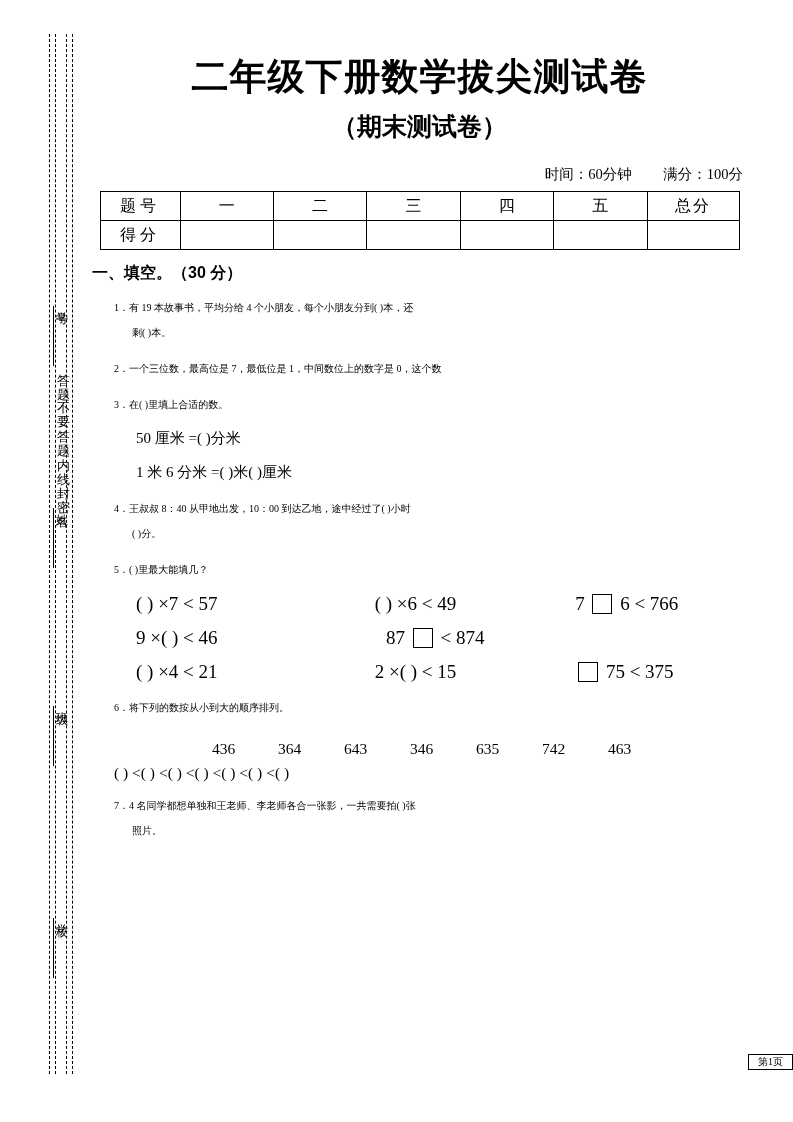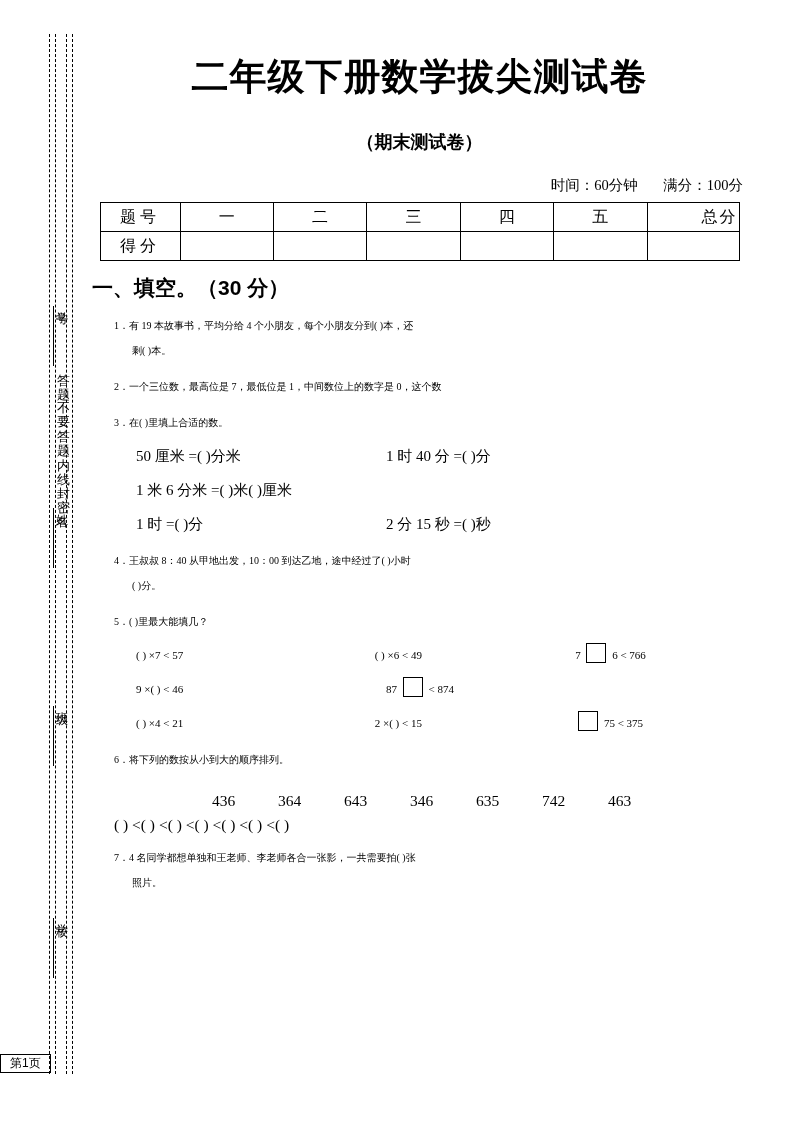--- a/index.html
+++ b/index.html
@@ -80,70 +80,70 @@
 
   h1.title {
     margin: 18px 0 0 0;
     text-align: center;
     font-size: 37px;
     font-weight: bold;
     letter-spacing: 1px;
     font-family: "Liberation Sans", sans-serif;
   }
   .subtitle {
-    margin-top: 28px;
+    margin-top: 8px;
     text-align: center;
-    font-size: 18px;
+    font-size: 25px;
     font-weight: bold;
     font-family: "Liberation Sans", sans-serif;
   }
   .timeline {
     margin-top: 22px;
     text-align: right;
     font-size: 14.5px;
     padding-right: 4px;
   }
-  .timeline span { margin-left: 22px; font-family: Liberation Serif, serif; }
+  .timeline span { margin-left: 28px; font-family: Liberation Serif, serif; }
 
   
   table.score {
     margin: 7px auto 11px auto;
     border-collapse: collapse;
     width: 640px;
     table-layout: fixed;
   }
   table.score td {
     border: 1px solid #000;
     height: 29px;
     text-align: center;
     font-size: 16px;
     font-family: "Liberation Sans", sans-serif;
   }
   table.score td.head { width: 80px; letter-spacing: 4px; }
-  table.score td.total { width: 92px; letter-spacing: 2px; text-align: right; }
+  table.score td.total { width: 92px; letter-spacing: 2px; }
 
   
   .section-head {
     margin-top: 13px;
-    font-size: 21px;
+    font-size: 16px;
     font-weight: bold;
     font-family: "Liberation Sans", sans-serif;
   }
   .q {
     margin-top: 11px;
     font-size: 10px;
     line-height: 25px;
     padding-left: 22px;
     text-indent: 0;
   }
   .q .ind { display: block; padding-left: 18px; }
   .row3 {
     display: flex;
     padding-left: 44px;
-    font-size: 11px;
+    font-size: 19px;
     line-height: 25px;
     margin-top: 9px;
   }
   .row3 > div:nth-child(1) { width: 250px; }
   .row3 > div:nth-child(2) { width: 210px; }
   .row3 > div:nth-child(3) { width: 180px; }
 
   .row2 {
     display: flex;
     padding-left: 44px;
@@ -176,23 +176,23 @@
     border: 1px solid #000;
     vertical-align: -4px;
     margin: 0 3px;
   }
 
   .footer {
     position: absolute;
     left: 0;
     right: 0;
     top: 1055px;
-    text-align: left;
-    font-size: 12px;
-    font-family: Liberation Sans, sans-serif;
+    text-align: right;
+    font-size: 10px;
+    font-family: Liberation Serif, serif;
   }
   .footer span {
     border: 1px solid #000;
     padding: 1px 9px 2px 9px;
   }
 </style>
 </head>
 <body>
 
 <div class="seal-strip">
@@ -266,28 +266,23 @@
 
   <div class="q">
     <span>2．一个三位数，最高位是 7，最低位是 1，中间数位上的数字是 0，这个数</span>
   </div>
 
   <div class="q">
     <span>3．在(        )里填上合适的数。</span>
   </div>
   <div class="row2">
     <div>50 厘米 =(        )分米</div>
-    <div>1 时 40 分 =(        )分</div>
   </div>
   <div class="row2">
     <div>1 米 6 分米 =(        )米(        )厘米</div>
-  </div>
-  <div class="row2">
-    <div>1 时 =(        )分</div>
-    <div>2 分 15 秒 =(        )秒</div>
   </div>
 
   <div class="q">
     <span>4．王叔叔 8：40 从甲地出发，10：00 到达乙地，途中经过了(        )小时</span>
     <span class="ind">(        )分。</span>
   </div>
 
   <div class="q">
     <span>5．(        )里最大能填几？</span>
   </div>

